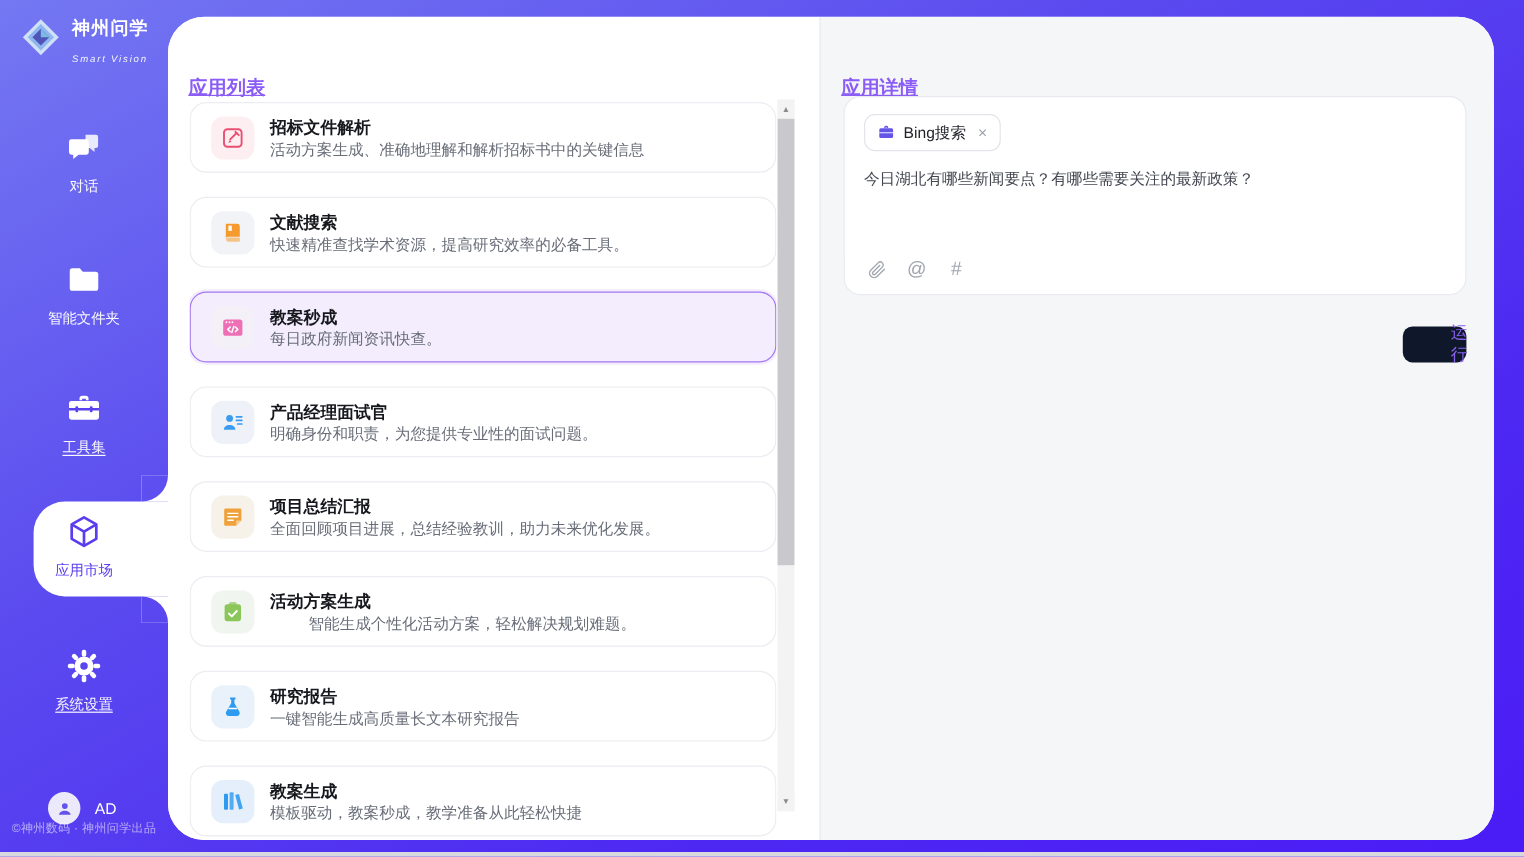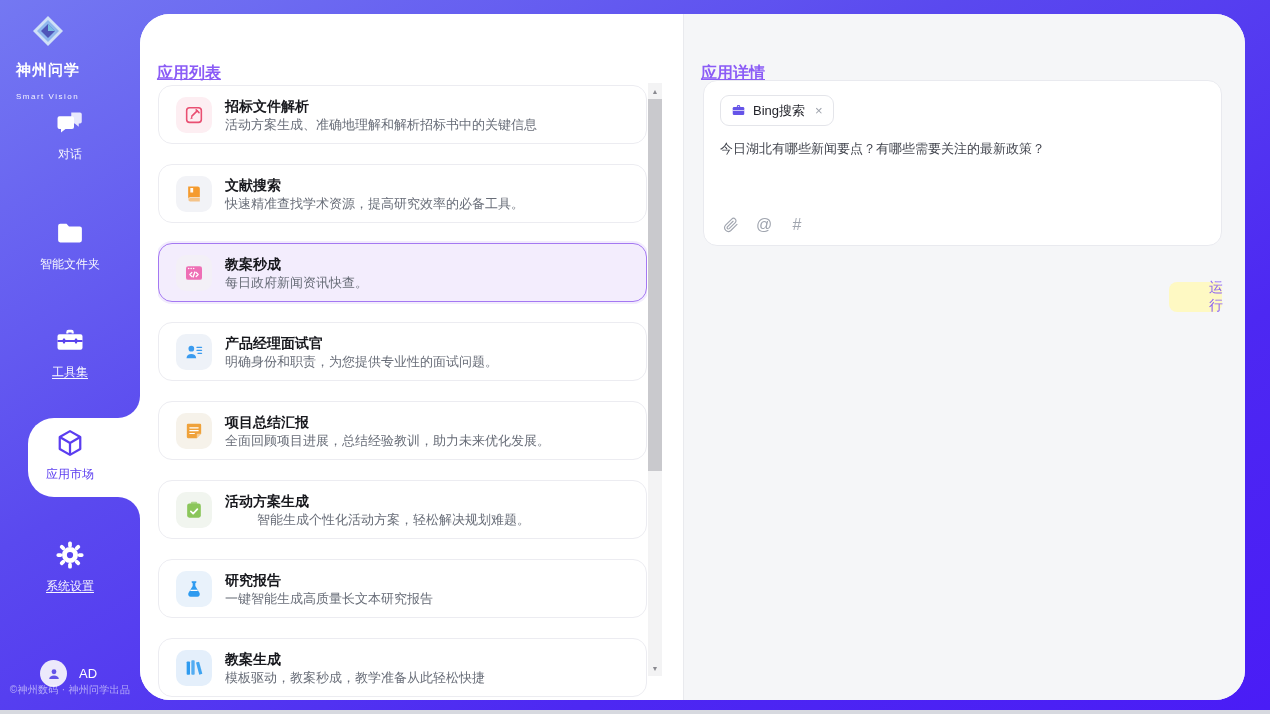--- a/index.html
+++ b/index.html
@@ -11,23 +11,23 @@
   }
   .abs{position:absolute;}
   
   #bottom-edge{left:0;right:0;bottom:0;height:4px;background:#d7d9df;}
   #content{
     left:140px;top:14px;width:1105px;height:686px;background:#fff;
     border-radius:30px;overflow:hidden;display:flex;
   }
   
   #sidebar{left:0;top:0;width:140px;height:714px;color:#fff;}
-  #logo{left:16px;top:13px;display:flex;align-items:center;gap:8px;flex-direction:column;}
+  #logo{left:16px;top:13px;display:flex;align-items:center;gap:8px;}
   #logo .brand-cn{font-size:15px;font-weight:700;letter-spacing:1px;}
-  #logo .brand-en{font-size:8px;letter-spacing:1.5px;opacity:.92;margin-top:12px;}
+  #logo .brand-en{font-size:8px;letter-spacing:1.5px;opacity:.92;margin-top:12px;font-style:italic;}
   .nav-item{width:140px;text-align:center;}
   .nav-item .nicon{display:inline-block;width:30px;height:30px;}
   .nav-item .nlabel{display:block;font-size:12px;margin-top:4px;color:rgba(255,255,255,.96);}
   .nav-item .nlabel.u{text-decoration:underline;text-underline-offset:2px;}
   #nav-chat{top:108px;} #nav-folder{top:218px;} #nav-tools{top:326px;}
   #nav-settings{top:540px;}
   
   #nav-tab{left:28px;top:418px;width:112px;height:79px;background:#fff;border-radius:26px 0 0 26px;}
   .curve{left:118px;width:22px;height:22px;background:#fff;}
   .curve::after{content:"";position:absolute;inset:0;
@@ -67,22 +67,22 @@
     border:1px solid #e4e5ea;border-radius:9px;background:#fff;cursor:pointer;}
   #tool-tag svg{width:15px;height:15px;color:#6554e8;}
   #tool-tag .tag-label{font-size:13px;color:#23242b;}
   #tool-tag .tag-close{font-size:13px;color:#9ca1aa;margin-left:3px;cursor:pointer;}
   #query-input{display:block;margin-top:14px;width:100%;height:52px;border:none;outline:none;resize:none;
     background:transparent;font-family:inherit;font-size:13px;color:#43464f;padding:0;}
   #attach-row{position:absolute;left:18px;bottom:11px;display:flex;align-items:center;gap:15px;color:#a0a5af;}
   #attach-row .arow-icon{display:inline-flex;align-items:center;justify-content:center;width:18px;height:18px;
     font-size:16px;cursor:pointer;}
   #attach-row svg{width:16px;height:16px;}
-  #run-btn{position:absolute;right:23px;top:268px;width:52px;height:30px;border:none;border-radius:8px;
-    background:#fef9c3;color:#8b62f2;font-size:14px;font-family:inherit;cursor:pointer;
+  #run-btn{position:absolute;right:23px;top:258px;width:52px;height:30px;border:none;border-radius:8px;
+    background:#0f172a;color:#8b62f2;font-size:14px;font-family:inherit;cursor:pointer;
     display:flex;align-items:center;justify-content:center;padding-left:47px;}
 </style>
 </head>
 <body>
 
 <nav class="abs" id="sidebar">
   <div class="abs" id="logo">
     <span>
       <svg width="36" height="36" viewBox="0 0 36 36">
         <polygon points="18,3 33,18 18,33 3,18" fill="#cfe0f7"></polygon>

